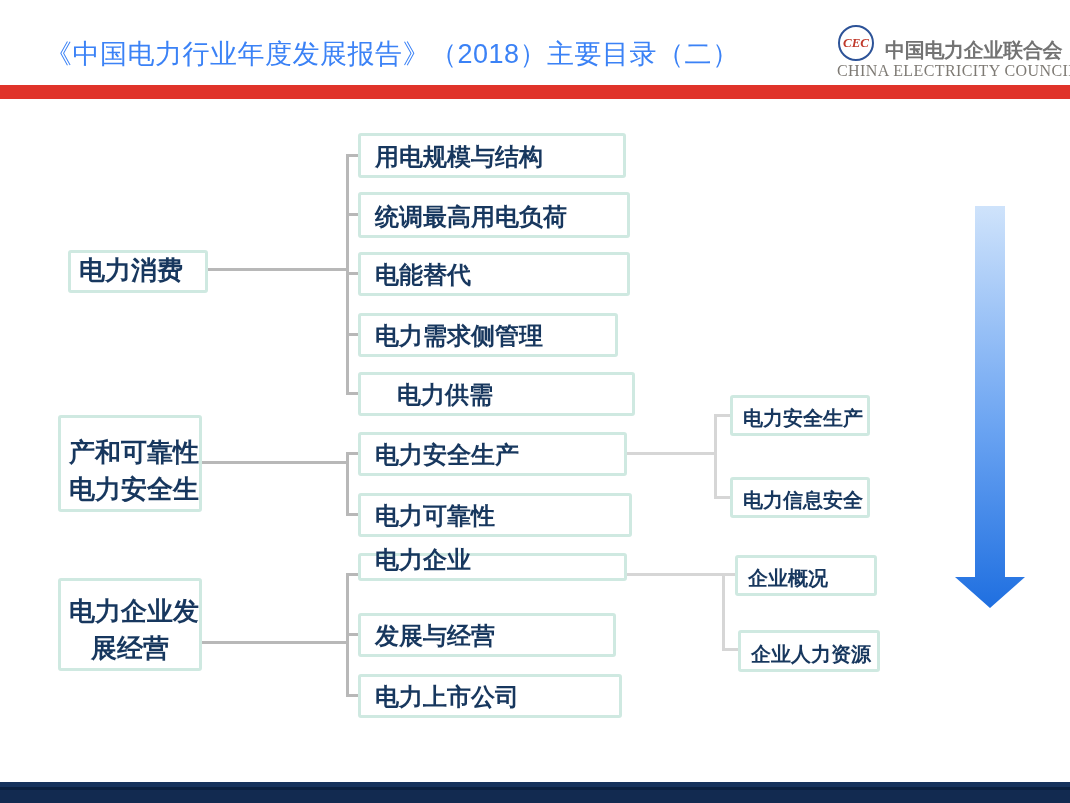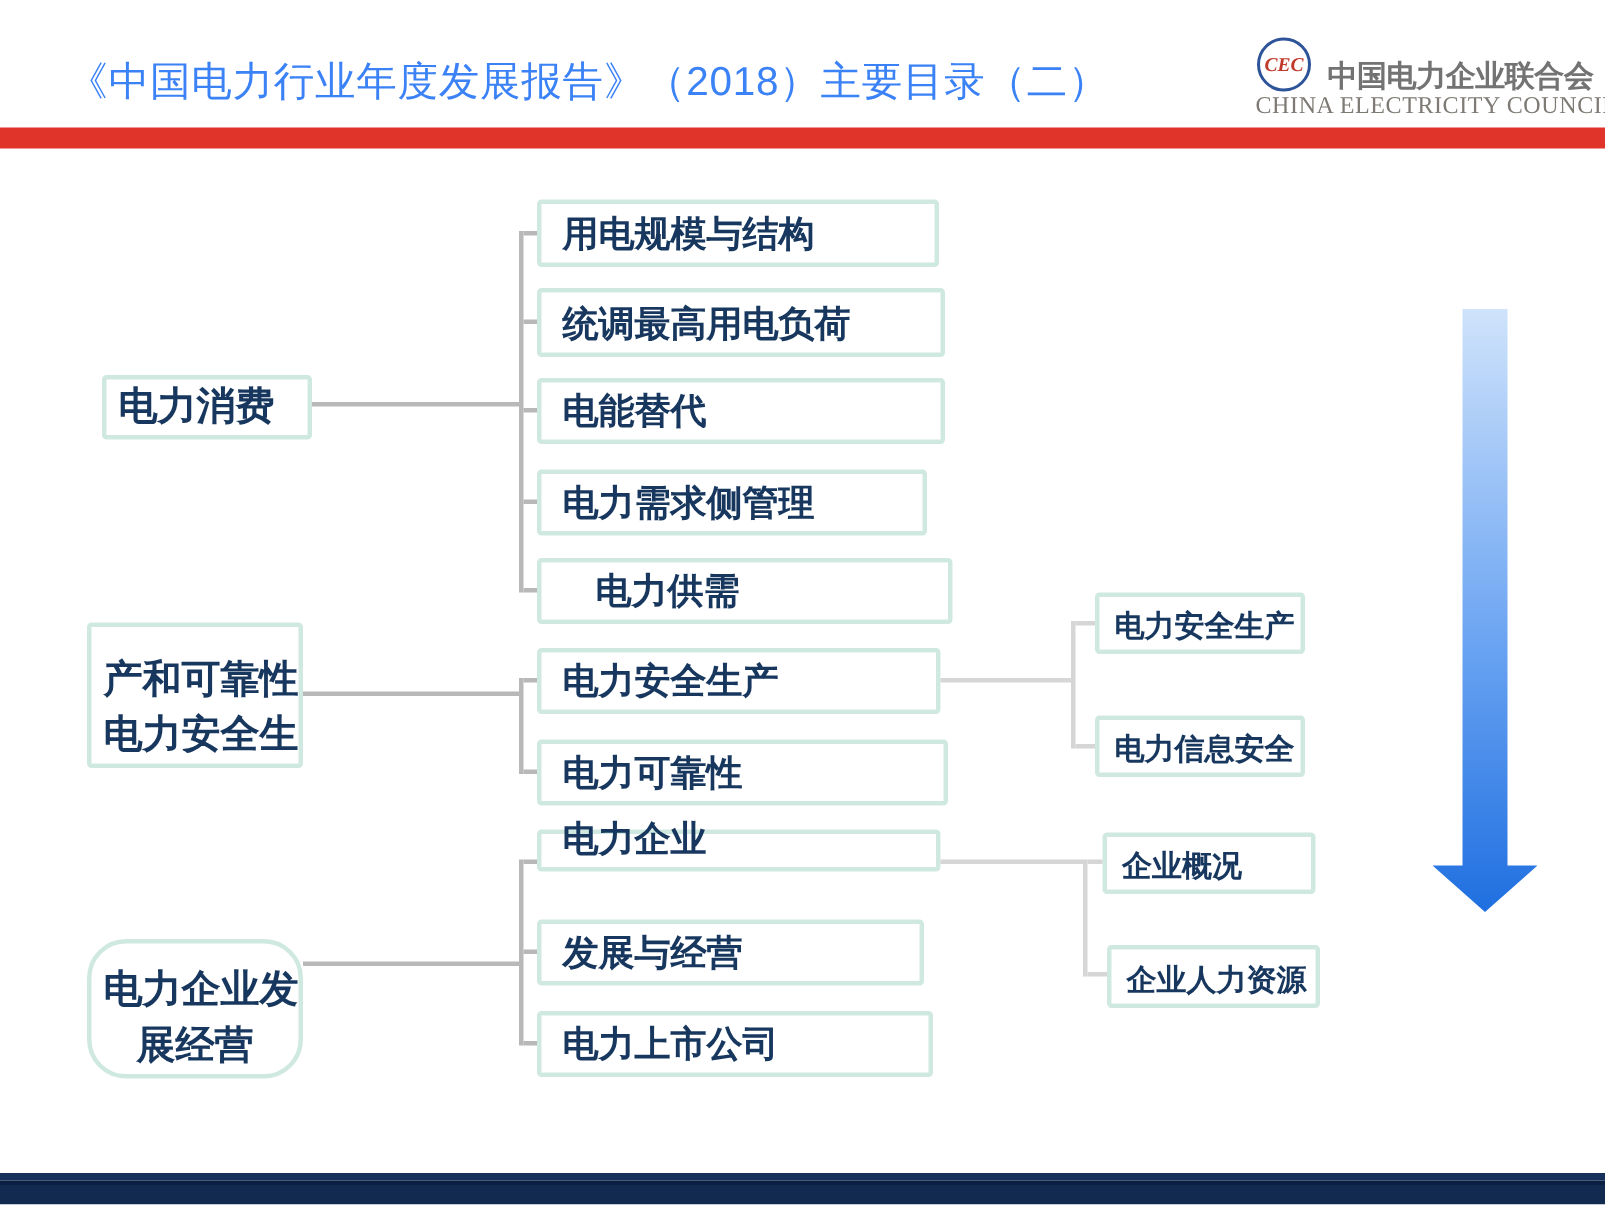--- a/index.html
+++ b/index.html
@@ -52,21 +52,21 @@
 
 <div class="abs node node-l" style="left:68px;top:250px;width:140px;height:43px;">
   <span class="ln pl8">电力消费</span>
 </div>
 
 <div class="abs node node-l" style="left:58px;top:415px;width:144px;height:97px;">
   <span class="ln pl8">产和可靠性</span>
   <span class="ln pl8">电力安全生</span>
 </div>
 
-<div class="abs node node-l" style="left:58px;top:626px;width:144px;height:93px;border-radius:26px;">
+<div class="abs node node-l" style="left:58px;top:578px;width:144px;height:93px;">
   <span class="ln pl8">电力企业发</span>
   <span class="ln ctr">展经营</span>
 </div>
 
 <div class="abs node node-m" style="left:358px;top:133px;width:268px;height:45px;">
   <span class="ln">用电规模与结构</span>
 </div>
 <div class="abs node node-m" style="left:358px;top:192px;width:272px;height:46px;">
   <span class="ln">统调最高用电负荷</span>
 </div>

